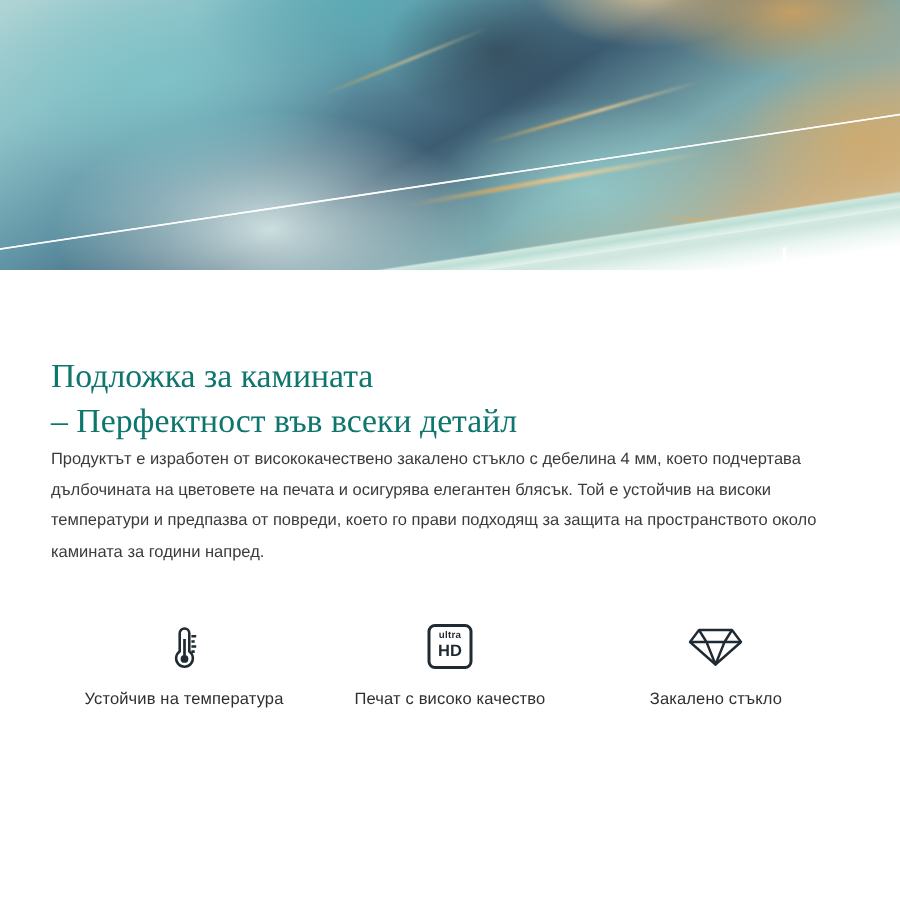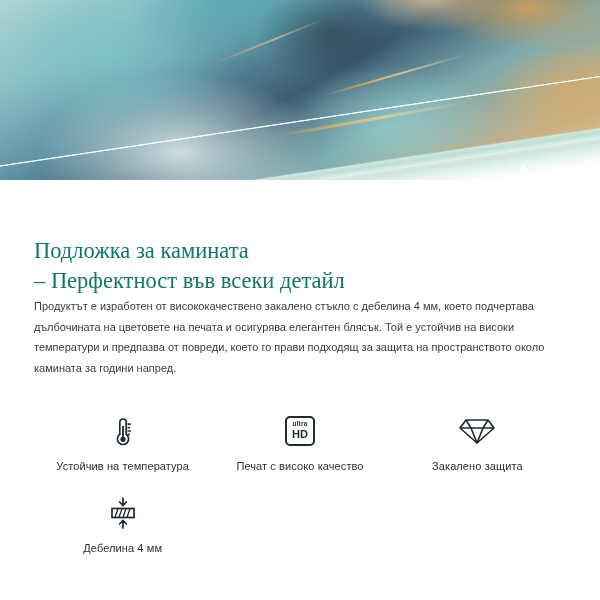--- a/index.html
+++ b/index.html
@@ -193,31 +193,20 @@
       </div>
 
 
       <div class="feature">
         <div class="ficon">
           <svg width="38" height="32" viewBox="0 0 38 32" fill="none" stroke="#1f2a33" stroke-width="1.6" stroke-linejoin="round">
             <path d="M8 5h22l6 8-17 15L2 13 8 5z"></path>
             <path d="M2 13h34M8 5l5 8-4 0M30 5l-5 8 4 0M13 13l6 15 6-15"></path>
           </svg>
         </div>
-        <div class="flabel">Закалено защита</div>
+        <div class="flabel">Закалено стъкло</div>
       </div>
 
 
-      <div class="feature">
-        <div class="ficon">
-          <svg width="36" height="36" viewBox="0 0 36 36" fill="none" stroke="#1f2a33" stroke-width="1.7" stroke-linecap="round">
-            <path d="M18 3v7M14.6 7l3.4 3.6L21.4 7"></path>
-            <path d="M18 33v-7M14.6 29l3.4-3.6 3.4 3.6"></path>
-            <rect x="7" y="13.5" width="22" height="9" stroke-width="1.7"></rect>
-            <path d="M10 22.3l3-8.6M14 22.3l3-8.6M18 22.3l3-8.6M22 22.3l3-8.6" stroke-width="1.3"></path>
-          </svg>
-        </div>
-        <div class="flabel">Дебелина 4 мм</div>
-      </div>
 
     </div>
   </div>
 </div>
 
 </body></html>

